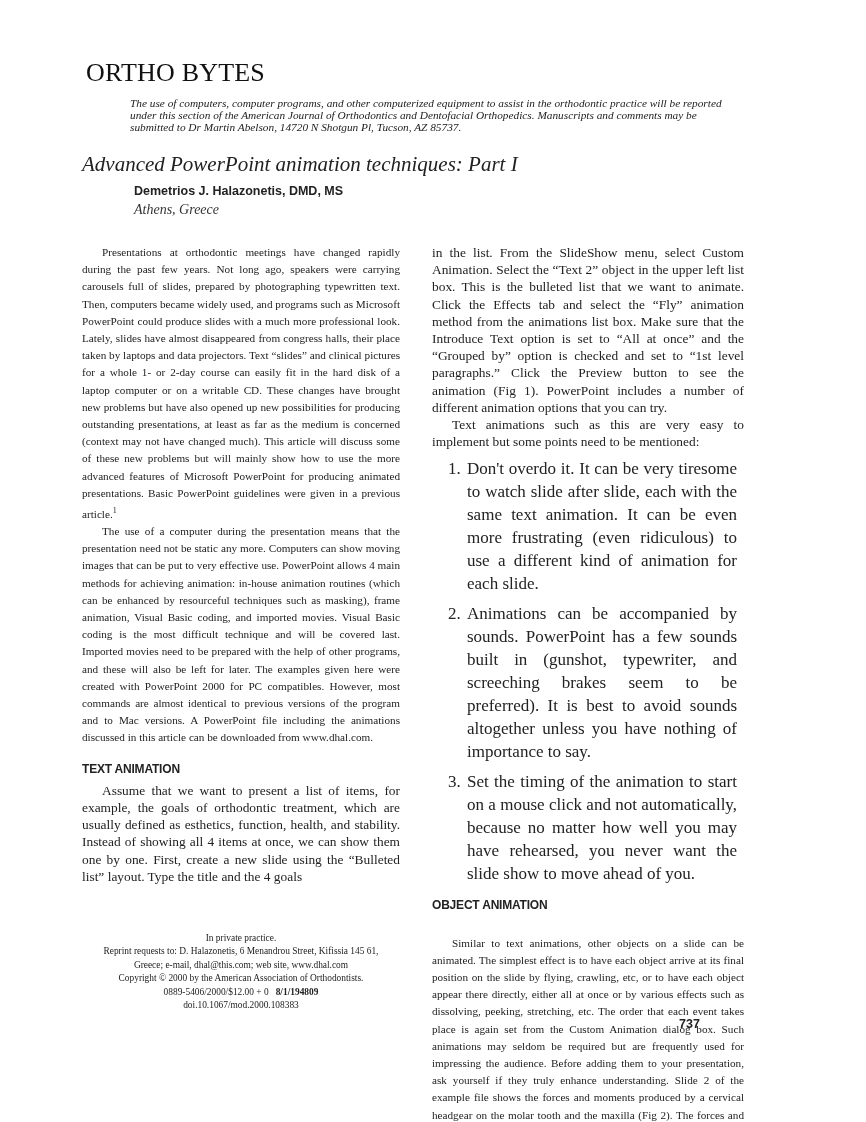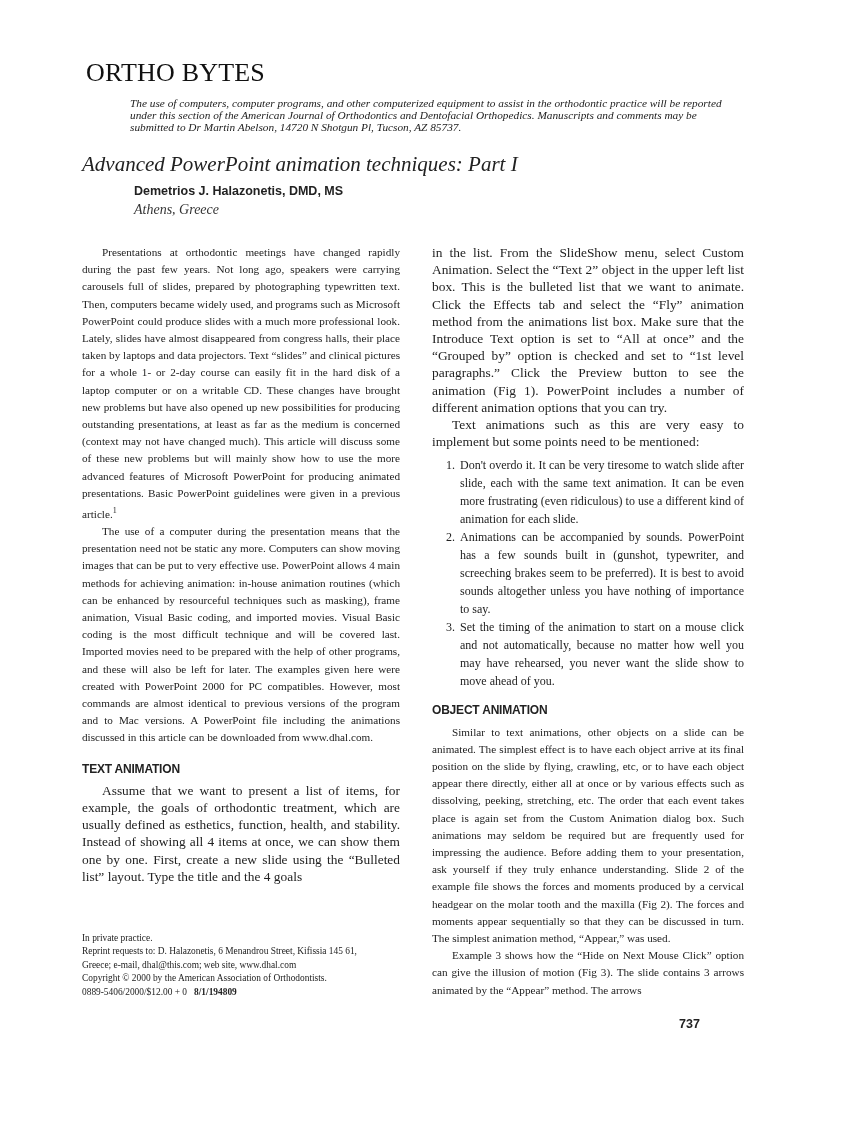--- a/index.html
+++ b/index.html
@@ -14,25 +14,25 @@
   #affil { position:absolute; left:134px; top:202px; font-size:14px; font-style:italic; color:#333; }
 
   .col { position:absolute; top:244px; width:318px; font-size:12.1px; line-height:17.2px; text-align:justify; color:#222; }
   #col-left { left:82px; }
   #col-right { left:432px; width:312px; }
   .col p { margin:0; text-indent:20px; }
   .col p.noindent { text-indent:0; }
   .heading { font-family:"Liberation Sans","DejaVu Sans",sans-serif; font-weight:bold; font-size:12px; letter-spacing:-0.2px; margin:14px 0 4px 0; text-indent:0; }
   .large { font-size:13.4px; line-height:17.2px; }
   ol { margin:6px 0 0 0; padding-left:26px; }
-  ol li { margin:0; padding-left:2px; font-size:12px; line-height:18px; }
+  ol li { margin:7px; padding-left:2px; font-size:17px; line-height:23px; }
   .small { font-size:11.2px; line-height:17.2px; }
 
   #footnotes { position:absolute; left:82px; top:932px; width:318px; font-size:9.4px; line-height:13.4px; color:#222; }
-  #footnotes div { white-space:nowrap; }
+  #footnotes div { white-space:nowrap;text-align:center; }
   #page-number { position:absolute; left:679px; top:1017px; font-size:12.5px; font-weight:bold; color:#222; }
   sup { font-size:8px; }
 </style>
 </head>
 <body>
 
 <div id="section-title" class="serif">ORTHO BYTES</div>
 <div id="section-intro" class="serif">The use of computers, computer programs, and other computerized equipment to assist in the orthodontic practice will be reported under this section of the American Journal of Orthodontics and Dentofacial Orthopedics. Manuscripts and comments may be submitted to Dr Martin Abelson, 14720 N Shotgun Pl, Tucson, AZ 85737.</div>
 <div id="article-title" class="serif">Advanced PowerPoint animation techniques: Part I</div>
 <div id="author" class="sans">Demetrios J. Halazonetis, DMD, MS</div>
@@ -44,28 +44,29 @@
   <div class="heading">TEXT ANIMATION</div>
   <p class="large">Assume that we want to present a list of items, for example, the goals of orthodontic treatment, which are usually defined as esthetics, function, health, and stability. Instead of showing all 4 items at once, we can show them one by one. First, create a new slide using the “Bulleted list” layout. Type the title and the 4 goals</p>
 </div>
 
 <div id="footnotes" class="serif">
   <div>In private practice.</div>
   <div>Reprint requests to: D. Halazonetis, 6 Menandrou Street, Kifissia 145 61,</div>
   <div>Greece; e-mail, dhal@this.com; web site, www.dhal.com</div>
   <div>Copyright © 2000 by the American Association of Orthodontists.</div>
   <div><span>0889-5406/2000/$12.00 + 0</span>&nbsp;&nbsp;&nbsp;<b>8/1/194809</b></div>
+  <div>doi.10.1067/mod.2000.108383</div>
 </div>
 
 <div id="col-right" class="col serif">
   <p class="large noindent">in the list. From the SlideShow menu, select Custom Animation. Select the “Text 2” object in the upper left list box. This is the bulleted list that we want to animate. Click the Effects tab and select the “Fly” animation method from the animations list box. Make sure that the Introduce Text option is set to “All at once” and the “Grouped by” option is checked and set to “1st level paragraphs.” Click the Preview button to see the animation (Fig 1). PowerPoint includes a number of different animation options that you can try.</p>
   <p class="large">Text animations such as this are very easy to implement but some points need to be mentioned:</p>
   <ol>
     <li>Don't overdo it. It can be very tiresome to watch slide after slide, each with the same text animation. It can be even more frustrating (even ridiculous) to use a different kind of animation for each slide.</li>
     <li>Animations can be accompanied by sounds. PowerPoint has a few sounds built in (gunshot, typewriter, and screeching brakes seem to be preferred). It is best to avoid sounds altogether unless you have nothing of importance to say.</li>
     <li>Set the timing of the animation to start on a mouse click and not automatically, because no matter how well you may have rehearsed, you never want the slide show to move ahead of you.</li>
   </ol>
-  <div class="heading" style="margin-top:12px;margin-bottom:4px;">OBJECT ANIMATION</div>
+  <div class="heading" style="margin-top:12px;margin-bottom:20px;">OBJECT ANIMATION</div>
   <p class="small">Similar to text animations, other objects on a slide can be animated. The simplest effect is to have each object arrive at its final position on the slide by flying, crawling, etc, or to have each object appear there directly, either all at once or by various effects such as dissolving, peeking, stretching, etc. The order that each event takes place is again set from the Custom Animation dialog box. Such animations may seldom be required but are frequently used for impressing the audience. Before adding them to your presentation, ask yourself if they truly enhance understanding. Slide 2 of the example file shows the forces and moments produced by a cervical headgear on the molar tooth and the maxilla (Fig 2). The forces and moments appear sequentially so that they can be discussed in turn. The simplest animation method, “Appear,” was used.</p>
   <p class="small">Example 3 shows how the “Hide on Next Mouse Click” option can give the illusion of motion (Fig 3). The slide contains 3 arrows animated by the “Appear” method. The arrows</p>
 </div>
 
 <div id="page-number" class="sans">737</div>
 
 </body></html>

